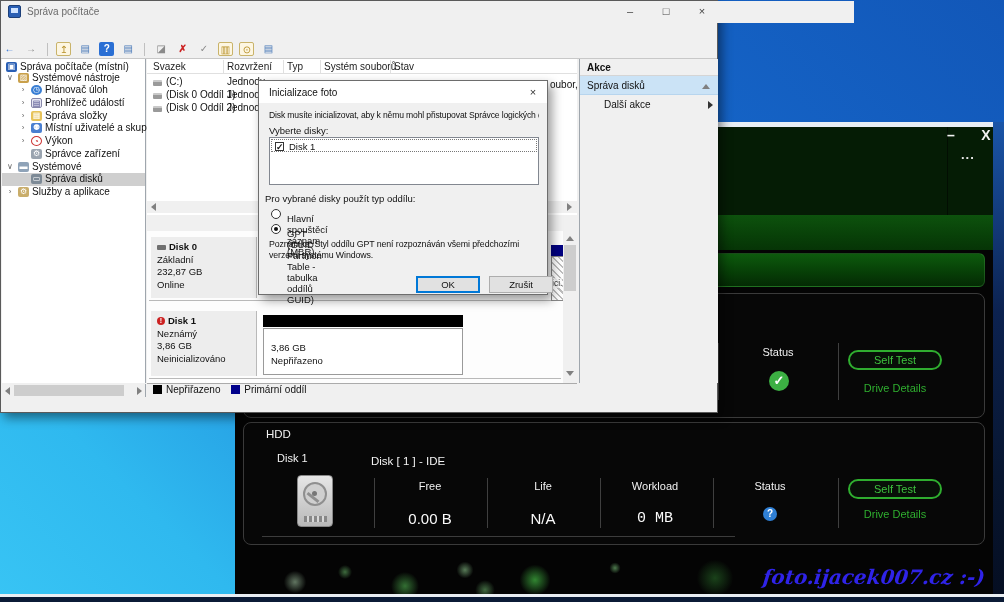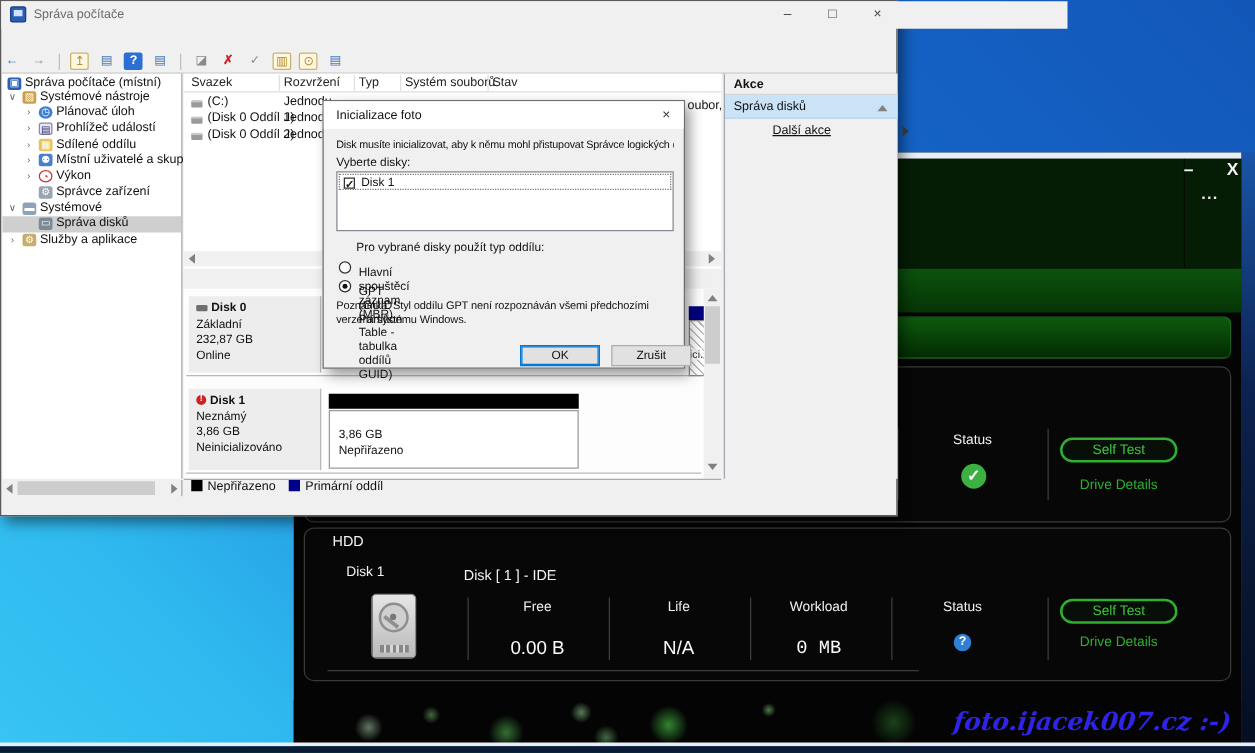--- a/index.html
+++ b/index.html
@@ -160,42 +160,42 @@
 
   
   #cm-actions { left:578px; top:58px; width:139px; height:324px; background:#f0f0f0;
     border-left:1px solid #9fa6ad; }
   #actions-header { position:absolute; left:0; top:0; width:138px; height:17px;
     border-bottom:1px solid #d5d5d5; font-size:10px; font-weight:bold; color:#111;
     padding:3px 0 0 7px; }
   #actions-group { position:absolute; left:0; top:17px; width:138px; height:19px;
     background:#cbe3f6; border-bottom:1px solid #b7d5ee; font-size:10px; color:#111;
     padding:4px 0 0 7px; }
-  #actions-more { position:absolute; left:14px; top:36px; width:138px; height:19px;
-    font-size:10px; color:#111; padding:4px 0 0 24px;text-decoration:underline; }
+  #actions-more { position:absolute; left:0; top:36px; width:138px; height:19px;
+    font-size:10px; color:#111; padding:4px 0 0 24px; }
 
   
   #dlg { left:258px; top:80px; width:290px; height:215px; background:#f0f0f0;
     border:1px solid #6d6d6d; box-shadow:4px 5px 10px rgba(0,0,0,.4); }
   #dlg-titlebar { position:absolute; left:0; top:0; width:288px; height:22px; background:#fff; }
   #dlg-title { position:absolute; left:10px; top:6px; font-size:10px; color:#111; }
   #dlg-close { position:absolute; left:264px; top:4px; width:20px; height:15px;
     text-align:center; font-size:11px; color:#333; line-height:15px; }
   #dlg-msg { position:absolute; left:10px; top:29px; width:270px; font-size:8.6px;
     letter-spacing:-0.15px; color:#111; white-space:nowrap; overflow:hidden; }
   #dlg-select-label { position:absolute; left:10px; top:44px; font-size:9.5px; color:#111; }
   #dlg-listbox { position:absolute; left:10px; top:56px; width:270px; height:48px;
     background:#fff; border:1px solid #828790; }
   #dlg-listrow { position:absolute; left:1px; top:1px; width:266px; height:13px;
     border:1px dotted #777; font-size:9.5px; color:#111; }
   #dlg-checkbox { position:absolute; left:3px; top:2px; width:9px; height:9px;
     background:#fff; border:1px solid #333; font-size:9px; line-height:8px; text-align:center;
     color:#111; font-weight:bold; }
   #dlg-listrow span.lbl { position:absolute; left:17px; top:1px; }
-  #dlg-type-label { position:absolute; left:26px; top:112px; font-size:9.5px; color:#111; }
+  #dlg-type-label { position:absolute; left:6px; top:112px; font-size:9.5px; color:#111; }
   .radio-row { position:absolute; left:12px; height:12px; font-size:9.5px; color:#111; }
   #radio-mbr { top:127px; } #radio-gpt { top:142px; }
   .radio { position:absolute; left:0; top:1px; width:10px; height:10px; border-radius:50%;
     background:#fff; border:1px solid #333; }
   .radio.sel::after { content:""; position:absolute; left:2px; top:2px; width:4px; height:4px;
     border-radius:50%; background:#111; }
   .radio-lbl { position:absolute; left:16px; top:5px; }
   #dlg-note { position:absolute; left:10px; top:158px; width:272px; font-size:8.8px;
     letter-spacing:-0.1px; color:#111; line-height:11px; }
   .dlg-btn { position:absolute; top:195px; width:64px; height:17px; background:#e1e1e1;
@@ -303,21 +303,21 @@
       <span class="tl" style="left:43px">Plánovač úloh</span>
       </div>
     <div class="ti">
       <span class="tw" style="left:16px">›</span>
       <span class="tic" style="left:29px;background:#e8e8f4;border:1px solid #88a;color:#337;">▤</span>
       <span class="tl" style="left:43px">Prohlížeč událostí</span>
       </div>
     <div class="ti">
       <span class="tw" style="left:16px">›</span>
       <span class="tic" style="left:29px;background:#e7c35a;">▦</span>
-      <span class="tl" style="left:43px">Sdílené oddílu</span>
+      <span class="tl" style="left:43px">Správa složky</span>
       </div>
     <div class="ti">
       <span class="tw" style="left:16px">›</span>
       <span class="tic" style="left:29px;background:#4a7fd0;">⚉</span>
       <span class="tl" style="left:43px">Místní uživatelé a skupi</span>
       </div>
     <div class="ti">
       <span class="tw" style="left:16px">›</span>
       <span class="tic" style="left:29px;background:#fff;border:1px solid #c33;color:#c33;border-radius:50%;">◔</span>
       <span class="tl" style="left:43px">Výkon</span>

